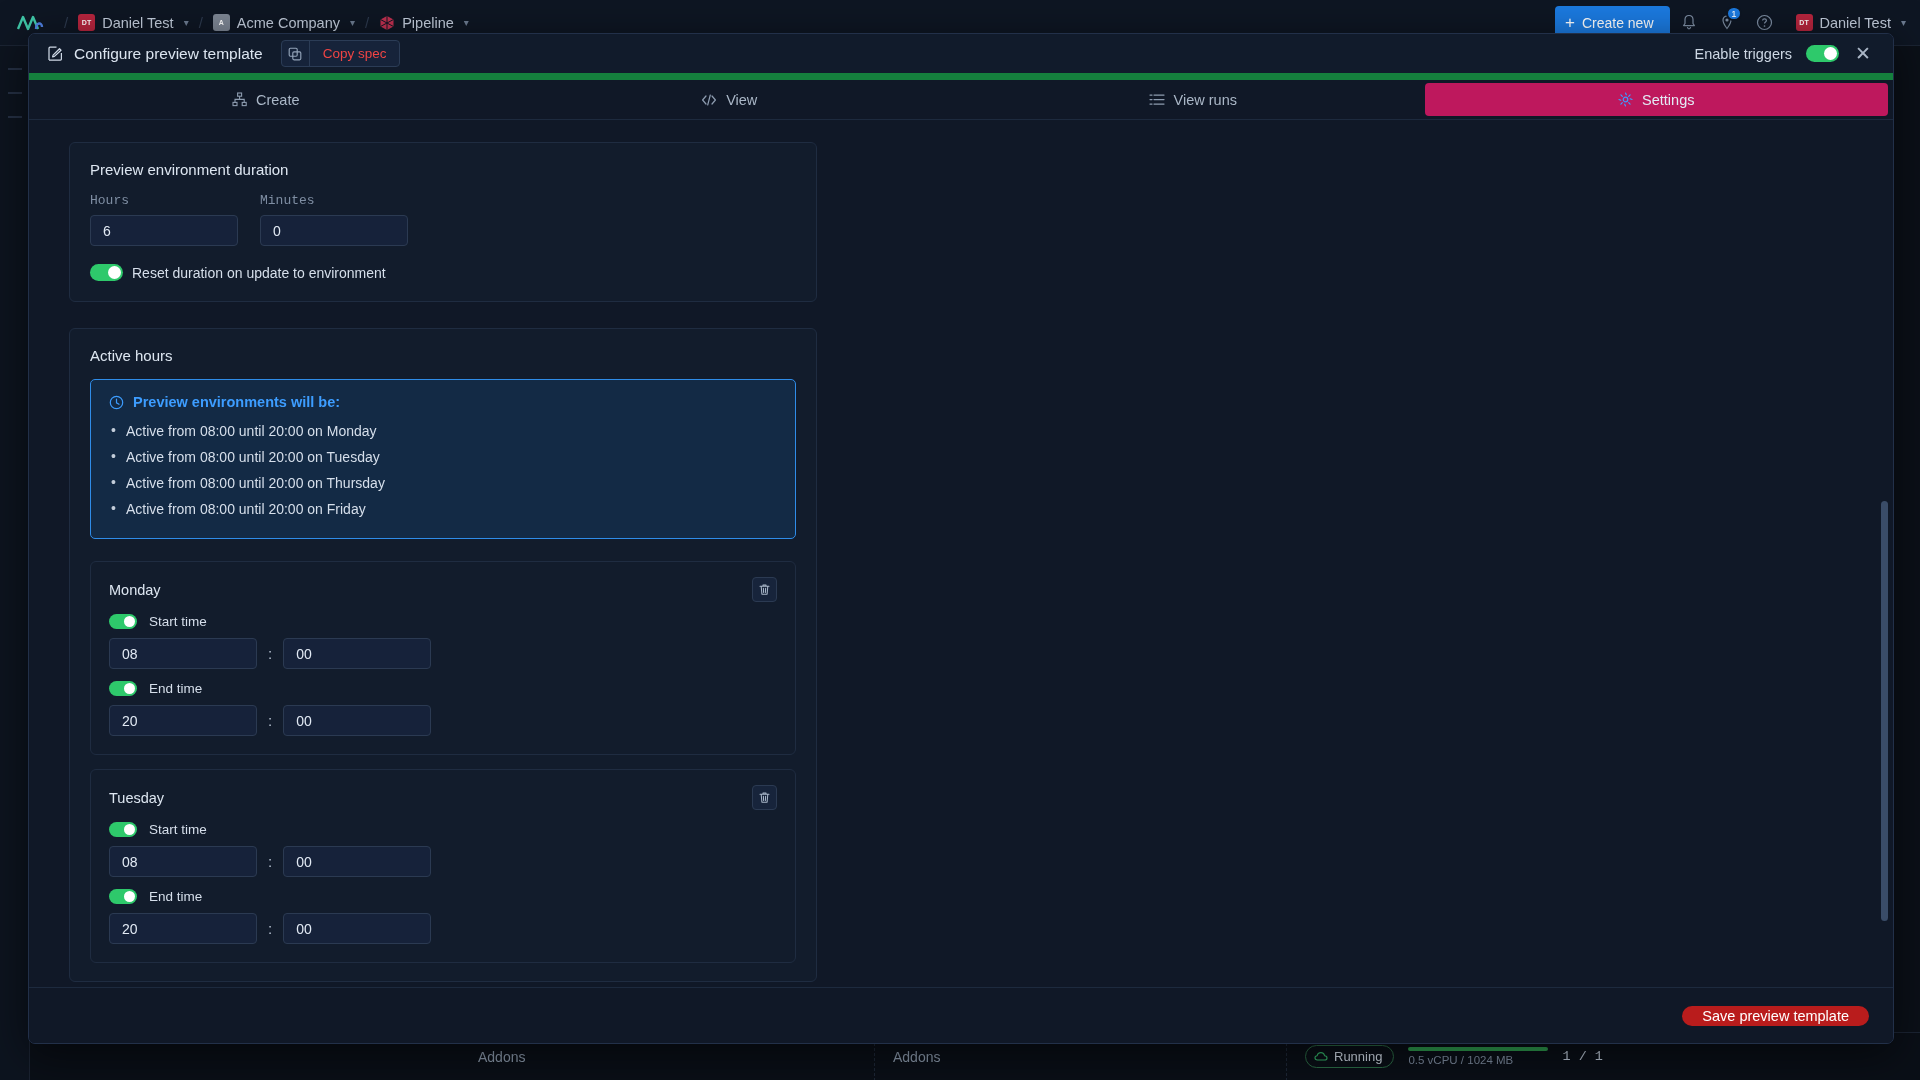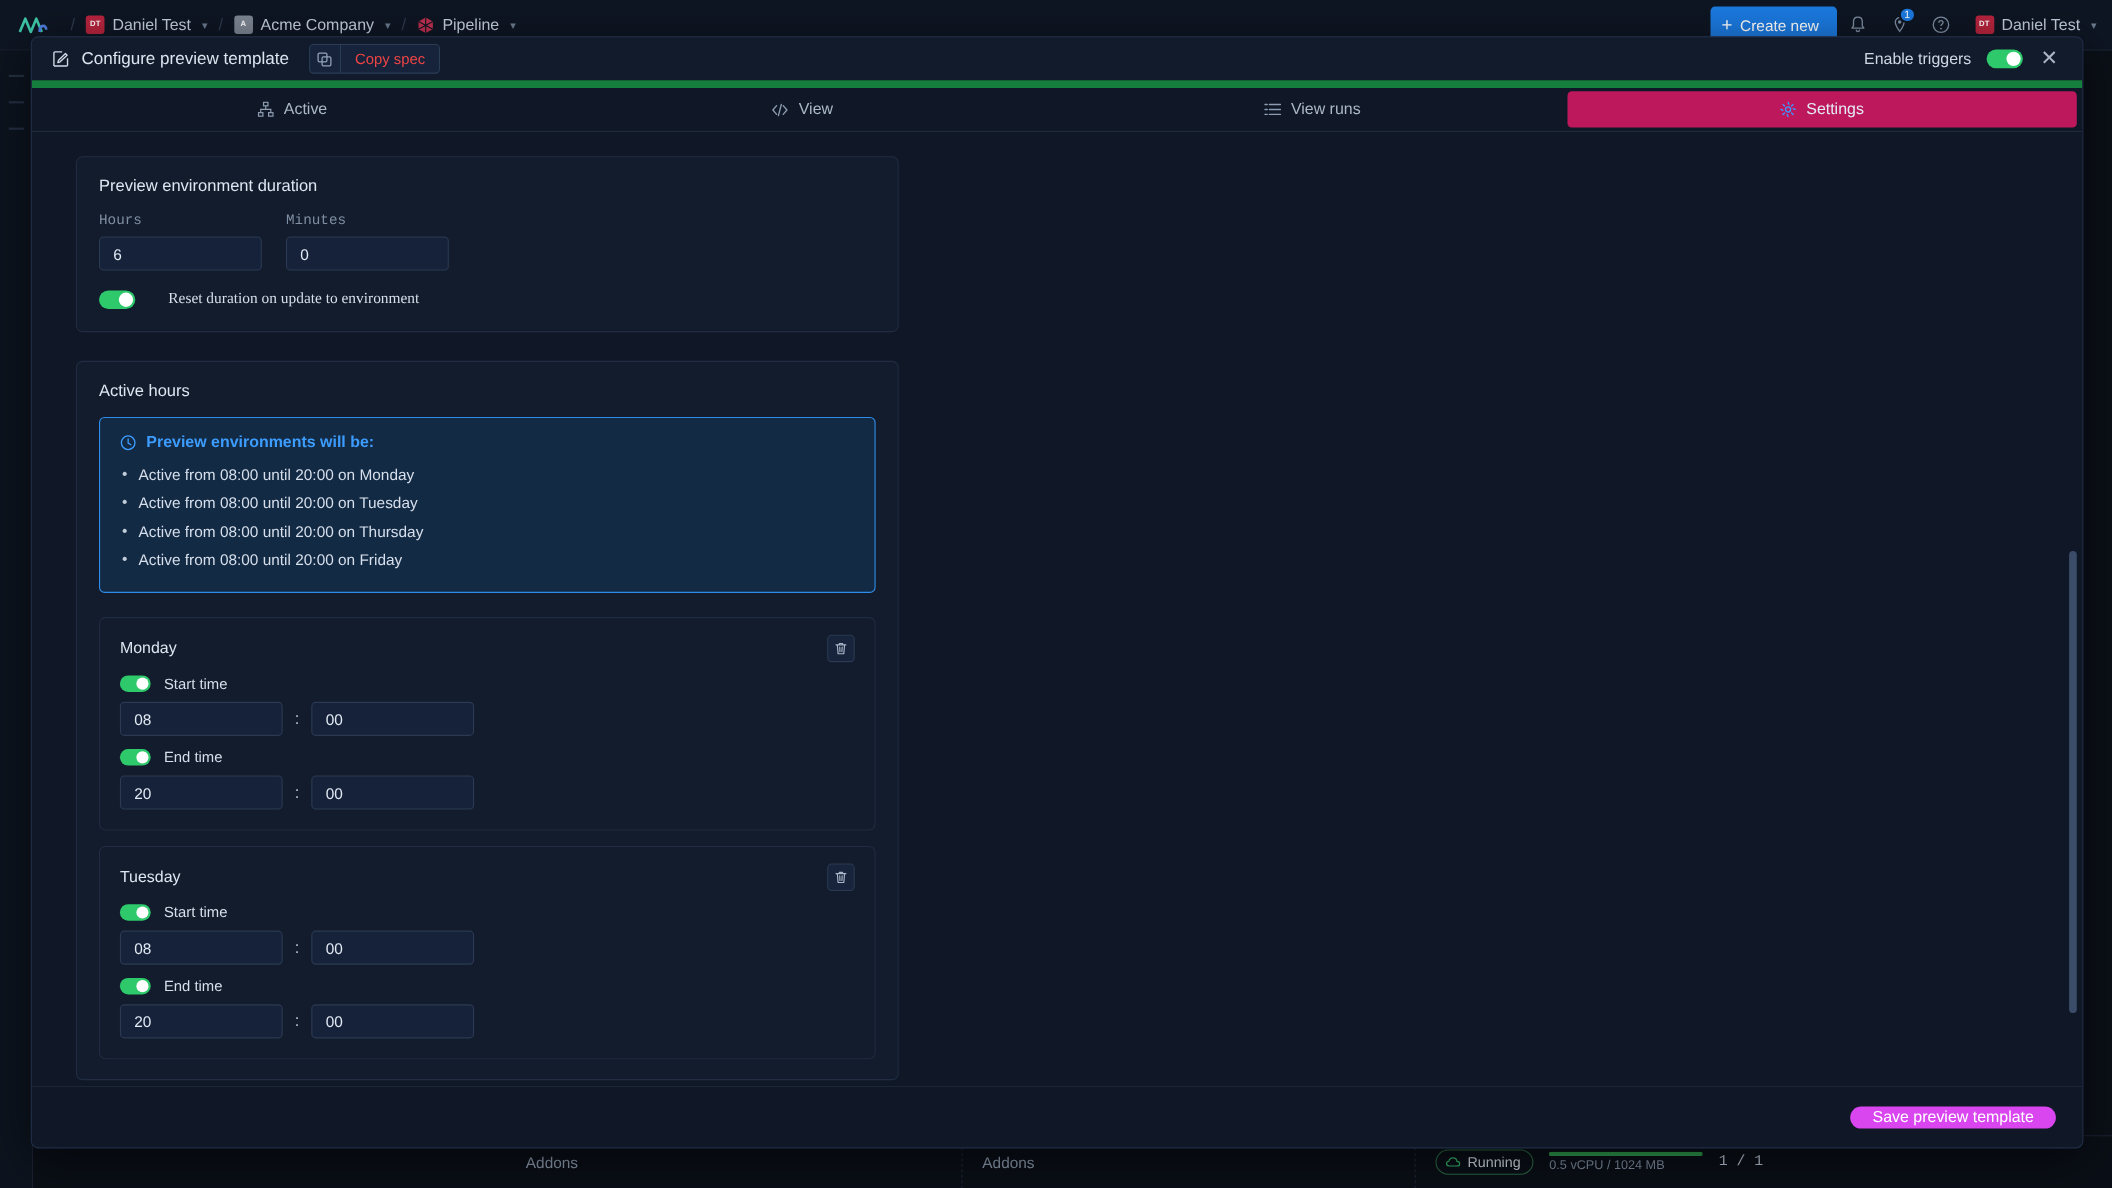--- a/index.html
+++ b/index.html
@@ -158,21 +158,21 @@
   .spinner {
     display: flex; align-items: stretch; height: 31px; width: 148px;
     border: 1px solid #2b3a52; border-radius: 4px; background: #16223a; overflow: hidden;
   }
   .spinner input {
     flex: 1; background: transparent; border: none; outline: none;
     color: #e2eaf4; font-size: 14px; padding: 0 12px;
     font-family: "Liberation Sans", sans-serif;
   }
 
-  .tg-row { display: flex; align-items: flex-start; gap: 30px; margin-top: 18px; font-family: Liberation Serif, serif; }
+  .tg-row { display: flex; align-items: center; gap: 9px; margin-top: 18px; }
   .tg-row-label { color: #d6dfeb; font-size: 14px; }
 
   
   .callout {
     border: 1px solid #2f8ce8; background: #132a45; border-radius: 5px;
     padding: 14px 18px 16px 18px; margin-bottom: 22px;
   }
   .callout-head {
     display: flex; align-items: center; gap: 9px;
     color: #3d9dff; font-size: 14.5px; font-weight: bold; margin-bottom: 8px;
@@ -203,21 +203,21 @@
   .time-tg-label { color: #d6dfeb; font-size: 13.5px; }
   .time-inputs { display: flex; align-items: center; gap: 11px; margin-top: 9px; }
   .colon { color: #b5c1d1; font-size: 15px; }
 
   .modal-foot {
     height: 56px; flex: 0 0 56px; border-top: 1px solid #1d2a3e;
     background: #101827; display: flex; align-items: center;
     justify-content: flex-end; padding: 0 24px;
   }
   .save-btn {
-    background: #d946ef; color: #fff; font-size: 14.5px; border: none;
+    background: #b91c1c; color: #fff; font-size: 14.5px; border: none;
     border-radius: 14px; height: 20px; padding: 0 20px; cursor: pointer;
     font-family: "Liberation Sans", sans-serif;
   }
   svg { display: block; }
 </style>
 </head>
 <body>
 
 <div class="app-topbar">
   <div class="logo">
@@ -345,21 +345,21 @@
   <div class="tabs">
     <div class="tab">
       <span class="tab-ico">
         <svg width="15" height="15" viewBox="0 0 15 15">
             <rect x="5.6" y="1" width="4" height="3.2" stroke="currentColor" stroke-width="1.1" fill="none"></rect>
             <rect x="1" y="10.4" width="4" height="3.2" stroke="currentColor" stroke-width="1.1" fill="none"></rect>
             <rect x="10.2" y="10.4" width="4" height="3.2" stroke="currentColor" stroke-width="1.1" fill="none"></rect>
             <path d="M7.6 4.2 L7.6 7.4 M3 10.4 L3 7.4 L12.2 7.4 L12.2 10.4" stroke="currentColor" stroke-width="1.1" fill="none"></path>
           </svg>
       </span>
-      <span>Active</span>
+      <span>Create</span>
     </div>
     <div class="tab">
       <span class="tab-ico">
         <svg width="16" height="14" viewBox="0 0 16 14">
             <path d="M5 3 L1.6 7 L5 11 M11 3 L14.4 7 L11 11 M9.3 2 L6.7 12" stroke="currentColor" stroke-width="1.2" fill="none" stroke-linecap="round" stroke-linejoin="round"></path>
           </svg>
       </span>
       <span>View</span>
     </div>
     <div class="tab">

